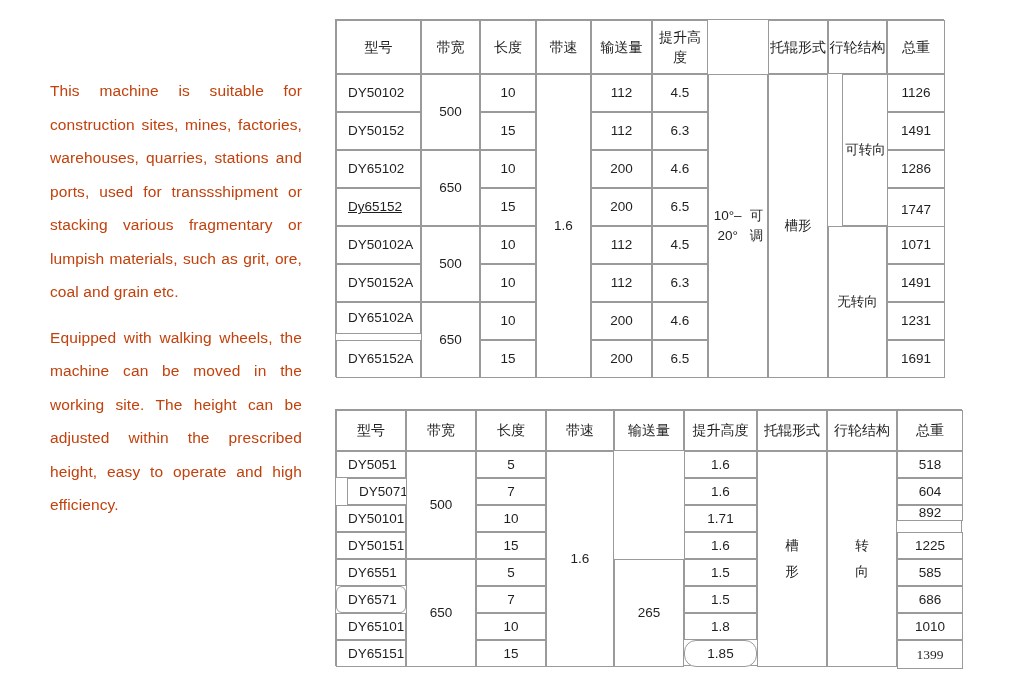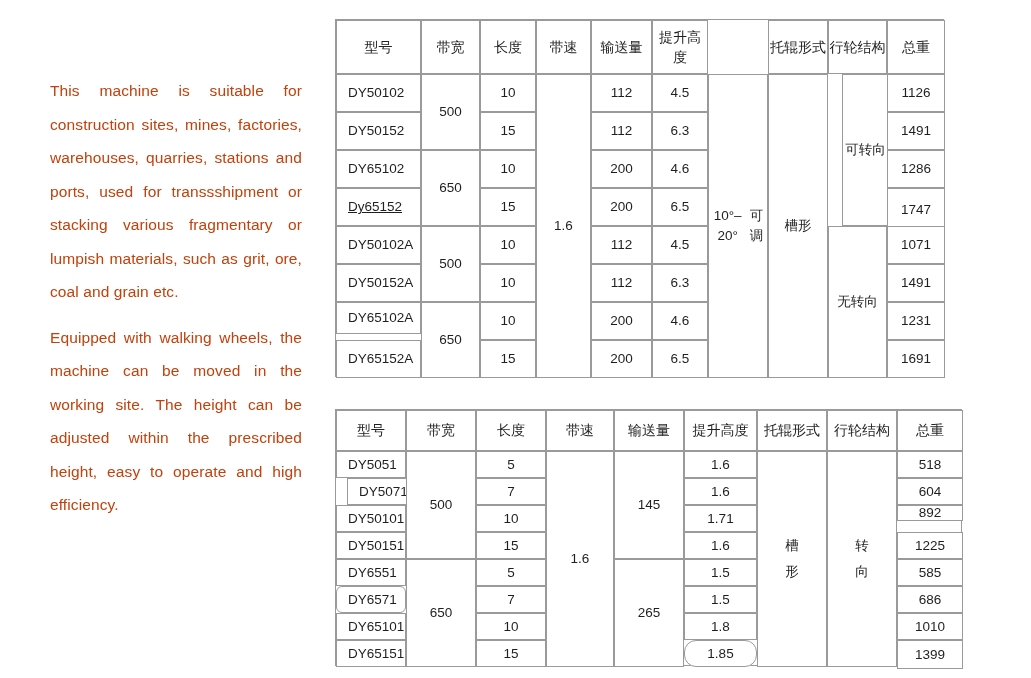--- a/index.html
+++ b/index.html
@@ -159,35 +159,34 @@
       <div class="cell" style="left: 70px; top: 149px; width: 70px; height: 108px;">650</div>
       <div class="cell" style="left: 140px; top: 41px; width: 70px; height: 27px;">5</div>
       <div class="cell" style="left: 140px; top: 68px; width: 70px; height: 27px;">7</div>
       <div class="cell" style="left: 140px; top: 95px; width: 70px; height: 27px;">10</div>
       <div class="cell" style="left: 140px; top: 122px; width: 70px; height: 27px;">15</div>
       <div class="cell" style="left: 140px; top: 149px; width: 70px; height: 27px;">5</div>
       <div class="cell" style="left: 140px; top: 176px; width: 70px; height: 27px;">7</div>
       <div class="cell" style="left: 140px; top: 203px; width: 70px; height: 27px;">10</div>
       <div class="cell" style="left: 140px; top: 230px; width: 70px; height: 27px;">15</div>
       <div class="cell" style="left: 210px; top: 41px; width: 68px; height: 216px;">1.6</div>
-      <div class="cell" style="left: 278px; top: 41px; width: 70px; height: 108px;">145</div>
       <div class="cell" style="left: 278px; top: 149px; width: 70px; height: 108px;">265</div>
       <div class="cell" style="left: 348px; top: 41px; width: 73px; height: 27px;">1.6</div>
       <div class="cell" style="left: 348px; top: 68px; width: 73px; height: 27px;">1.6</div>
       <div class="cell" style="left: 348px; top: 95px; width: 73px; height: 27px;">1.71</div>
       <div class="cell" style="left: 348px; top: 122px; width: 73px; height: 27px;">1.6</div>
       <div class="cell" style="left: 348px; top: 149px; width: 73px; height: 27px;">1.5</div>
       <div class="cell" style="left: 348px; top: 176px; width: 73px; height: 27px;">1.5</div>
       <div class="cell" style="left: 348px; top: 203px; width: 73px; height: 27px;">1.8</div>
       <div class="cell" style="left: 348px; top: 230px; width: 73px; height: 27px; border-radius: 12px;">1.85</div>
       <div class="cell stackv" style="left: 421px; top: 41px; width: 70px; height: 216px;"><span>槽</span><span>形</span></div>
       <div class="cell stackv" style="left: 491px; top: 41px; width: 70px; height: 216px;"><span>转</span><span>向</span></div>
       <div class="cell" style="left: 561px; top: 41px; width: 66px; height: 27px;">518</div>
       <div class="cell" style="left: 561px; top: 68px; width: 66px; height: 27px;">604</div>
       <div class="cell" style="left: 561px; top: 95px; width: 66px; height: 16px;">892</div>
       <div class="cell" style="left: 561px; top: 122px; width: 66px; height: 27px;">1225</div>
       <div class="cell" style="left: 561px; top: 149px; width: 66px; height: 27px;">585</div>
       <div class="cell" style="left: 561px; top: 176px; width: 66px; height: 27px;">686</div>
       <div class="cell" style="left: 561px; top: 203px; width: 66px; height: 27px;">1010</div>
-      <div class="cell" style="left: 561px; top: 230px; width: 66px; height: 29px;">1399</div>
+      <div class="cell" style="left: 561px; top: 230px; width: 66px; height: 29px; font-family: Liberation Serif, serif;">1399</div>
     </div>
 
 </div>
 
 </body></html>

